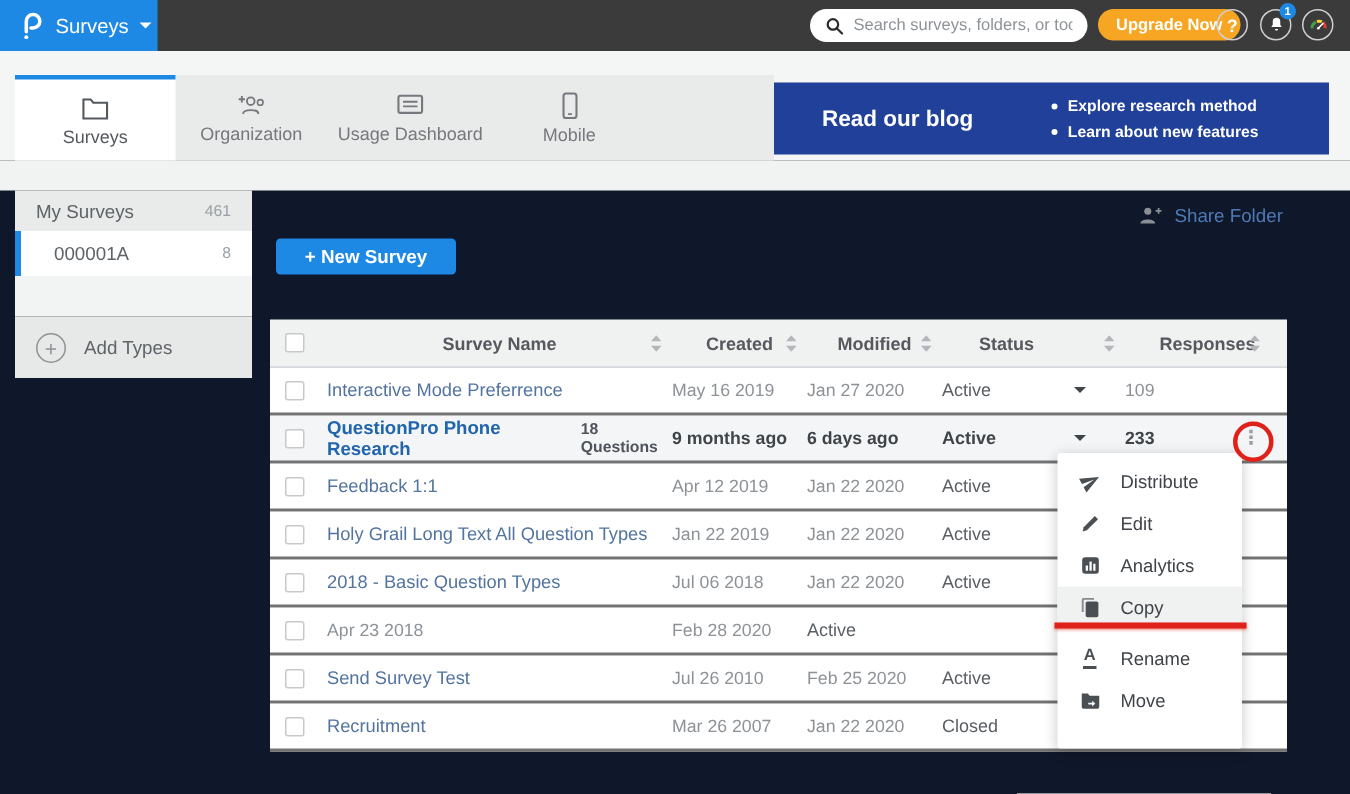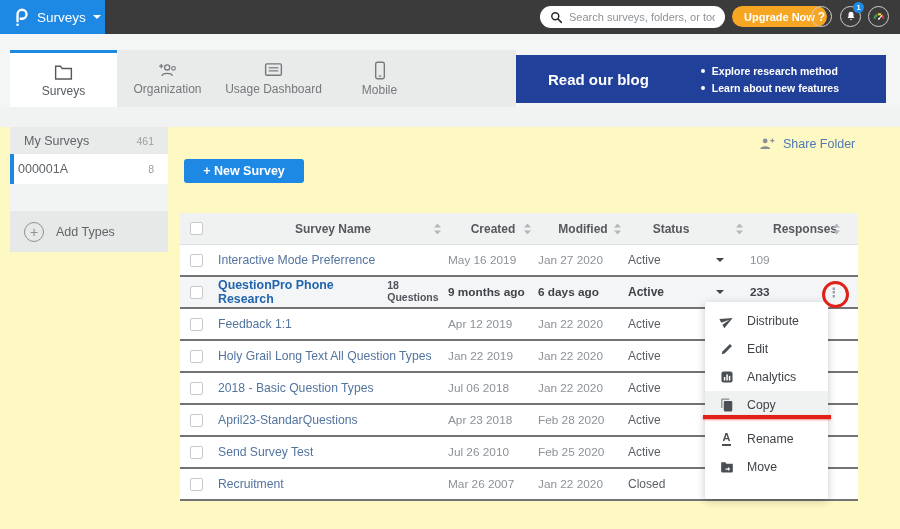--- a/index.html
+++ b/index.html
@@ -1,19 +1,19 @@
 <!DOCTYPE html>
 <html><head>
 <meta charset="utf-8">
 <style>
   * { margin:0; padding:0; box-sizing:border-box; }
   html,body { width:900px; height:529px; overflow:hidden; background:#fff;
     font-family:"Liberation Sans","DejaVu Sans",sans-serif; }
   .abs { position:absolute; }
-  #stage { position:relative; width:900px; height:529px; background:#fef9c3; }
+  #stage { position:relative; width:900px; height:529px; background:#0f172a; }
 
   
   #topbar { left:0; top:0; width:900px; height:34px; background:#3b3b3b; }
   #logo-box { left:0; top:0; width:105px; height:34px; background:#1e88e5;
     display:flex; align-items:center; gap:7px; padding-left:12px; cursor:pointer; }
   #logo-box .product { color:#fff; font-size:13.5px; }
   .caret-w { width:0; height:0; border-left:4px solid transparent; border-right:4px solid transparent; border-top:4px solid #fff; }
   #search-pill { left:540px; top:6px; width:185px; height:22px; background:#fff; border-radius:11px;
     display:flex; align-items:center; gap:6px; padding:0 10px; }
   #search-pill input { border:none; outline:none; width:150px; font-size:11px; color:#444; background:transparent;
@@ -48,21 +48,21 @@
   #banner { left:516px; top:55px; width:370px; height:48px; background:#21409a; display:flex; align-items:center; }
   #banner-title { margin-left:32px; color:#fff; font-size:15px; font-weight:700; cursor:pointer; }
   #banner-bullets { margin-left:52px; display:flex; flex-direction:column; gap:5px; }
   .bullet-line { color:#fff; font-size:10.5px; font-weight:700; display:flex; align-items:center; gap:7px; }
   .bullet-dot { width:4px; height:4px; border-radius:50%; background:#fff; }
 
   
   #sidebar { left:10px; top:127px; width:158px; }
   .side-item { display:flex; align-items:center; justify-content:space-between; padding:0 14px; cursor:pointer; }
   #side-mysurveys { height:27px; background:#e9eaea; }
-  #side-folder { height:30px; background:#fff; border-left:4px solid #1e88e5; padding-left:4px; }
+  #side-folder { height:30px; background:#fff; border-left:4px solid #1e88e5; padding-left:22px; }
   #side-spacer { height:27px; background:#f2f3f3; }
   #side-addfolder { height:41px; background:#e7e8e8; display:flex; align-items:center; gap:12px; padding:0 14px; cursor:pointer; }
   .side-label { font-size:12.5px; color:#5f6468; }
   .side-count { font-size:10.5px; color:#9aa0a5; }
   #addfolder-circle { width:20px; height:20px; border-radius:50%; border:1.5px solid #8d9296;
     display:flex; align-items:center; justify-content:center; color:#8d9296; font-size:14px; line-height:1; }
 
   
   #share-folder { left:758px; top:136px; display:flex; align-items:center; gap:8px; cursor:pointer; }
   #share-folder .sf-label { color:#4f79b5; font-size:12.5px; }
@@ -367,24 +367,20 @@
       <div class="cell c-modified">Jan 22 2020</div>
       <div class="cell c-status"><span class="st">Active</span></div>
       <div class="cell c-caret"></div>
       <div class="cell c-resp"></div>
       <div class="cell c-dots"></div>
     </div>
         <div class="t-row t-grid">
       <div class="cell c-check">
             <div class="checkbox"></div>
           </div>
-      <div class="cell c-name">
-        <span class="link">April23-StandarQuestions</span>
-
-      </div>
       <div class="cell c-created">Apr 23 2018</div>
       <div class="cell c-modified">Feb 28 2020</div>
       <div class="cell c-status"><span class="st">Active</span></div>
       <div class="cell c-caret"></div>
       <div class="cell c-resp"></div>
       <div class="cell c-dots"></div>
     </div>
         <div class="t-row t-grid">
       <div class="cell c-check">
             <div class="checkbox"></div>

